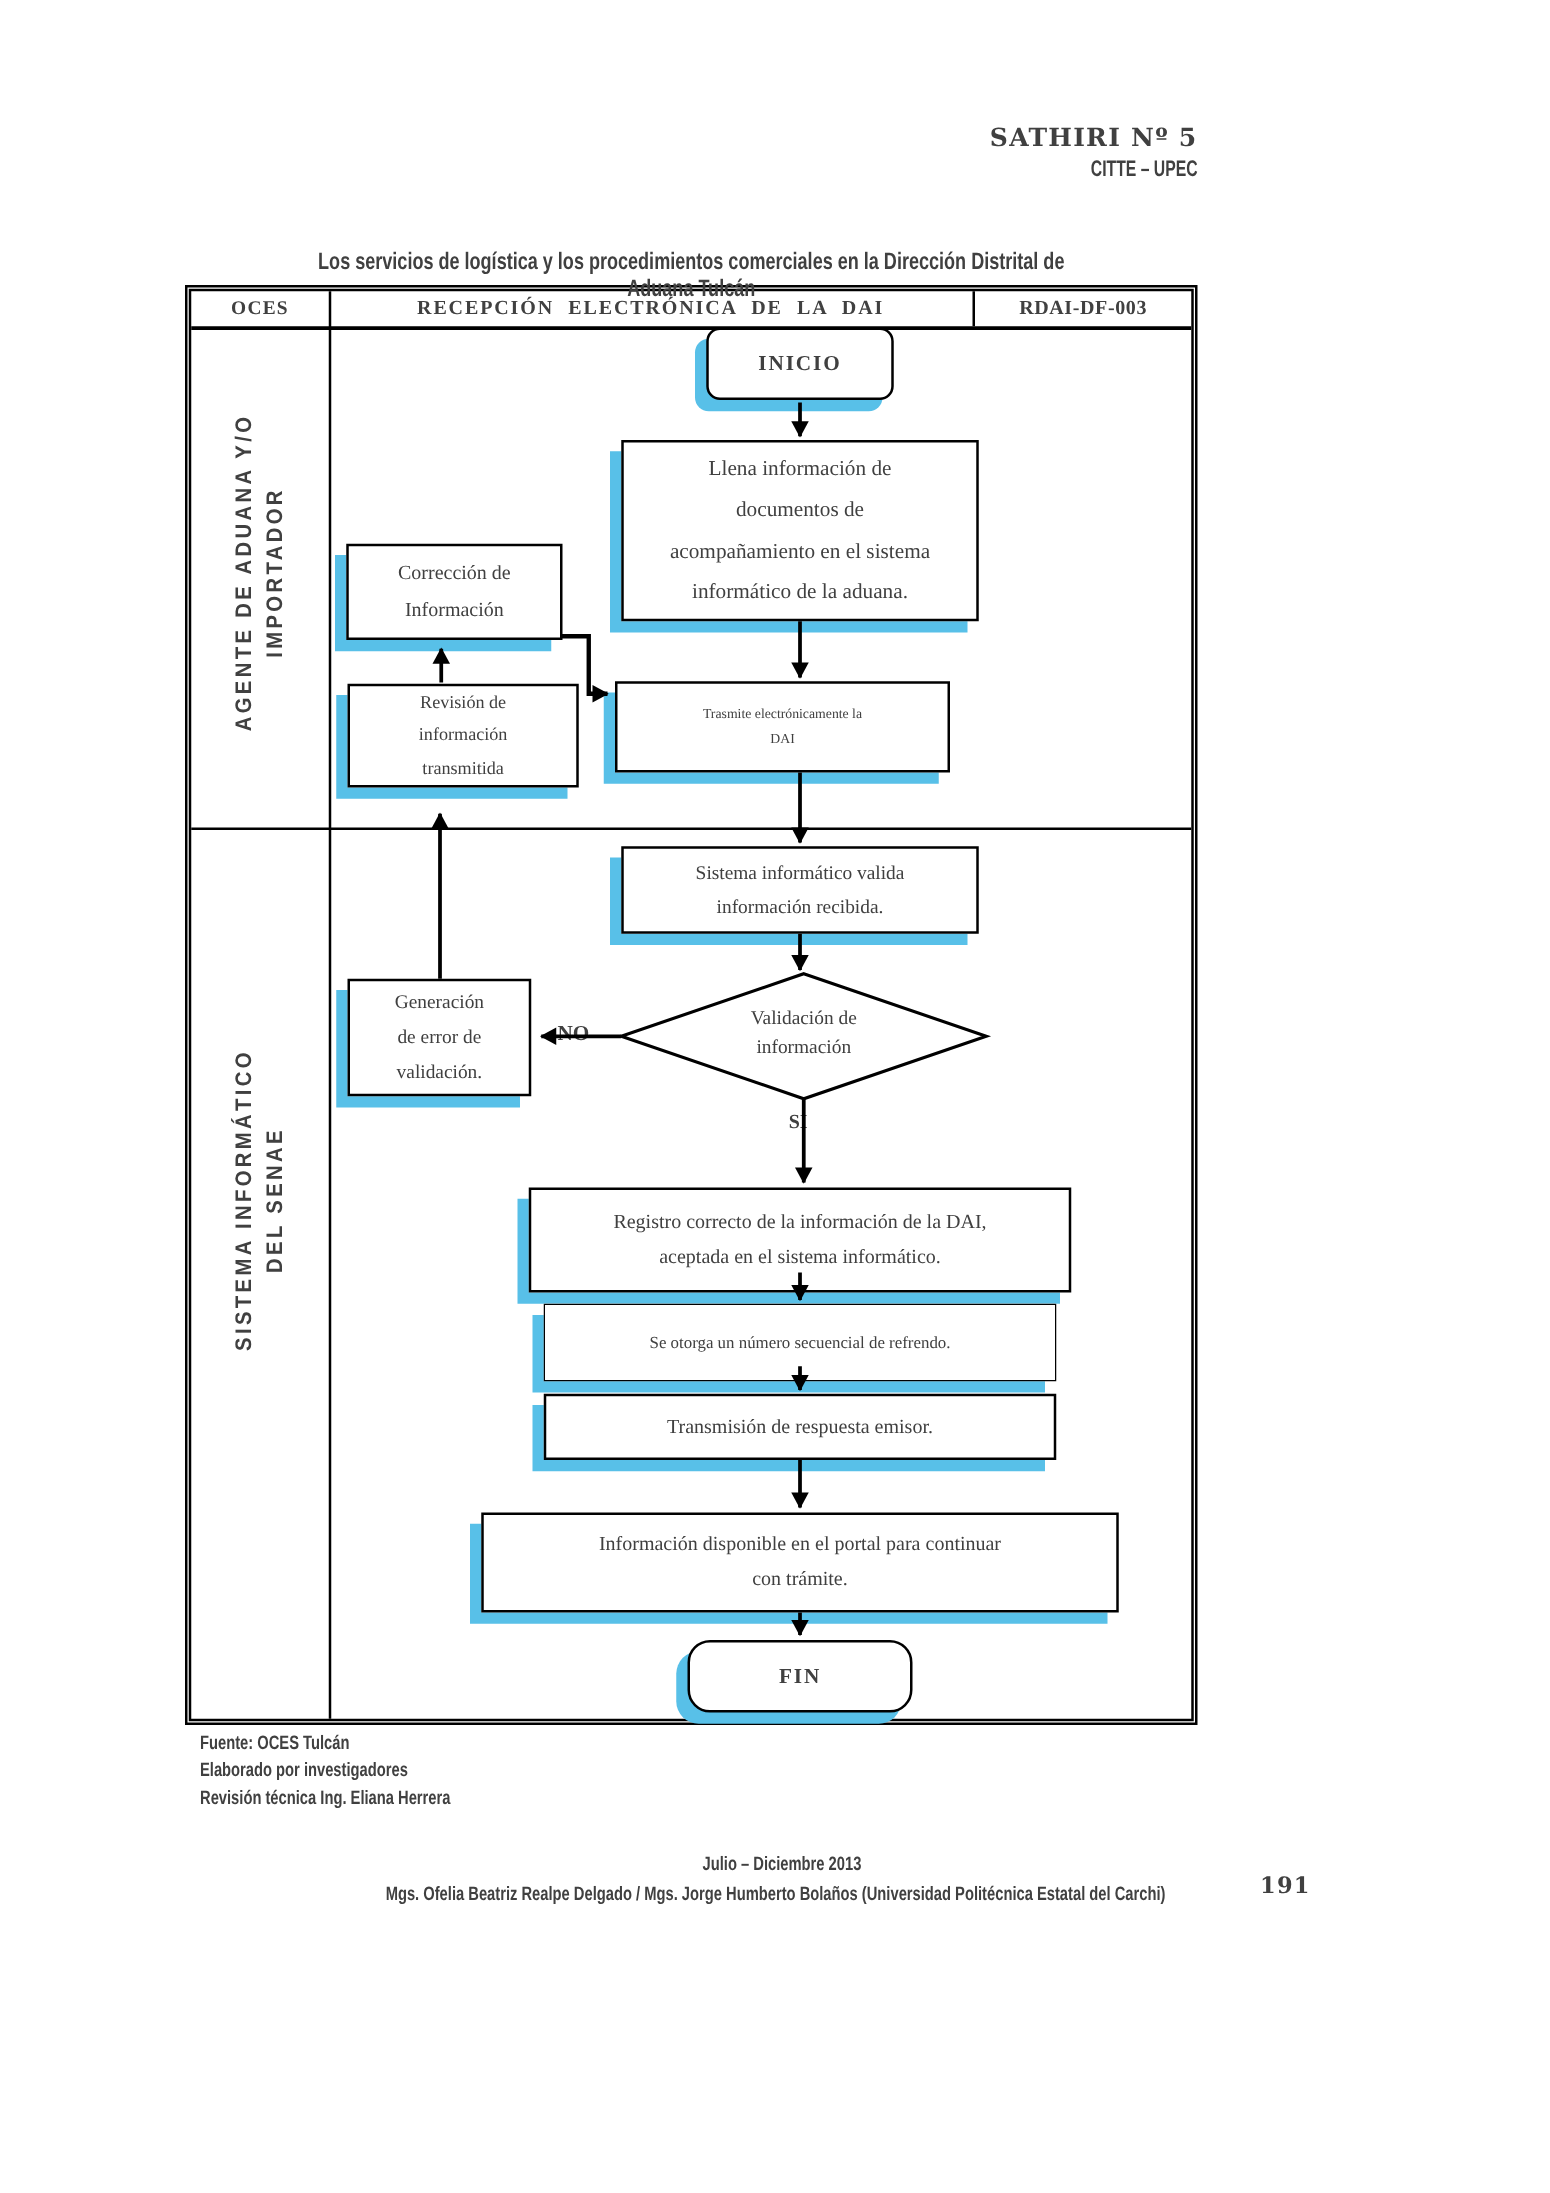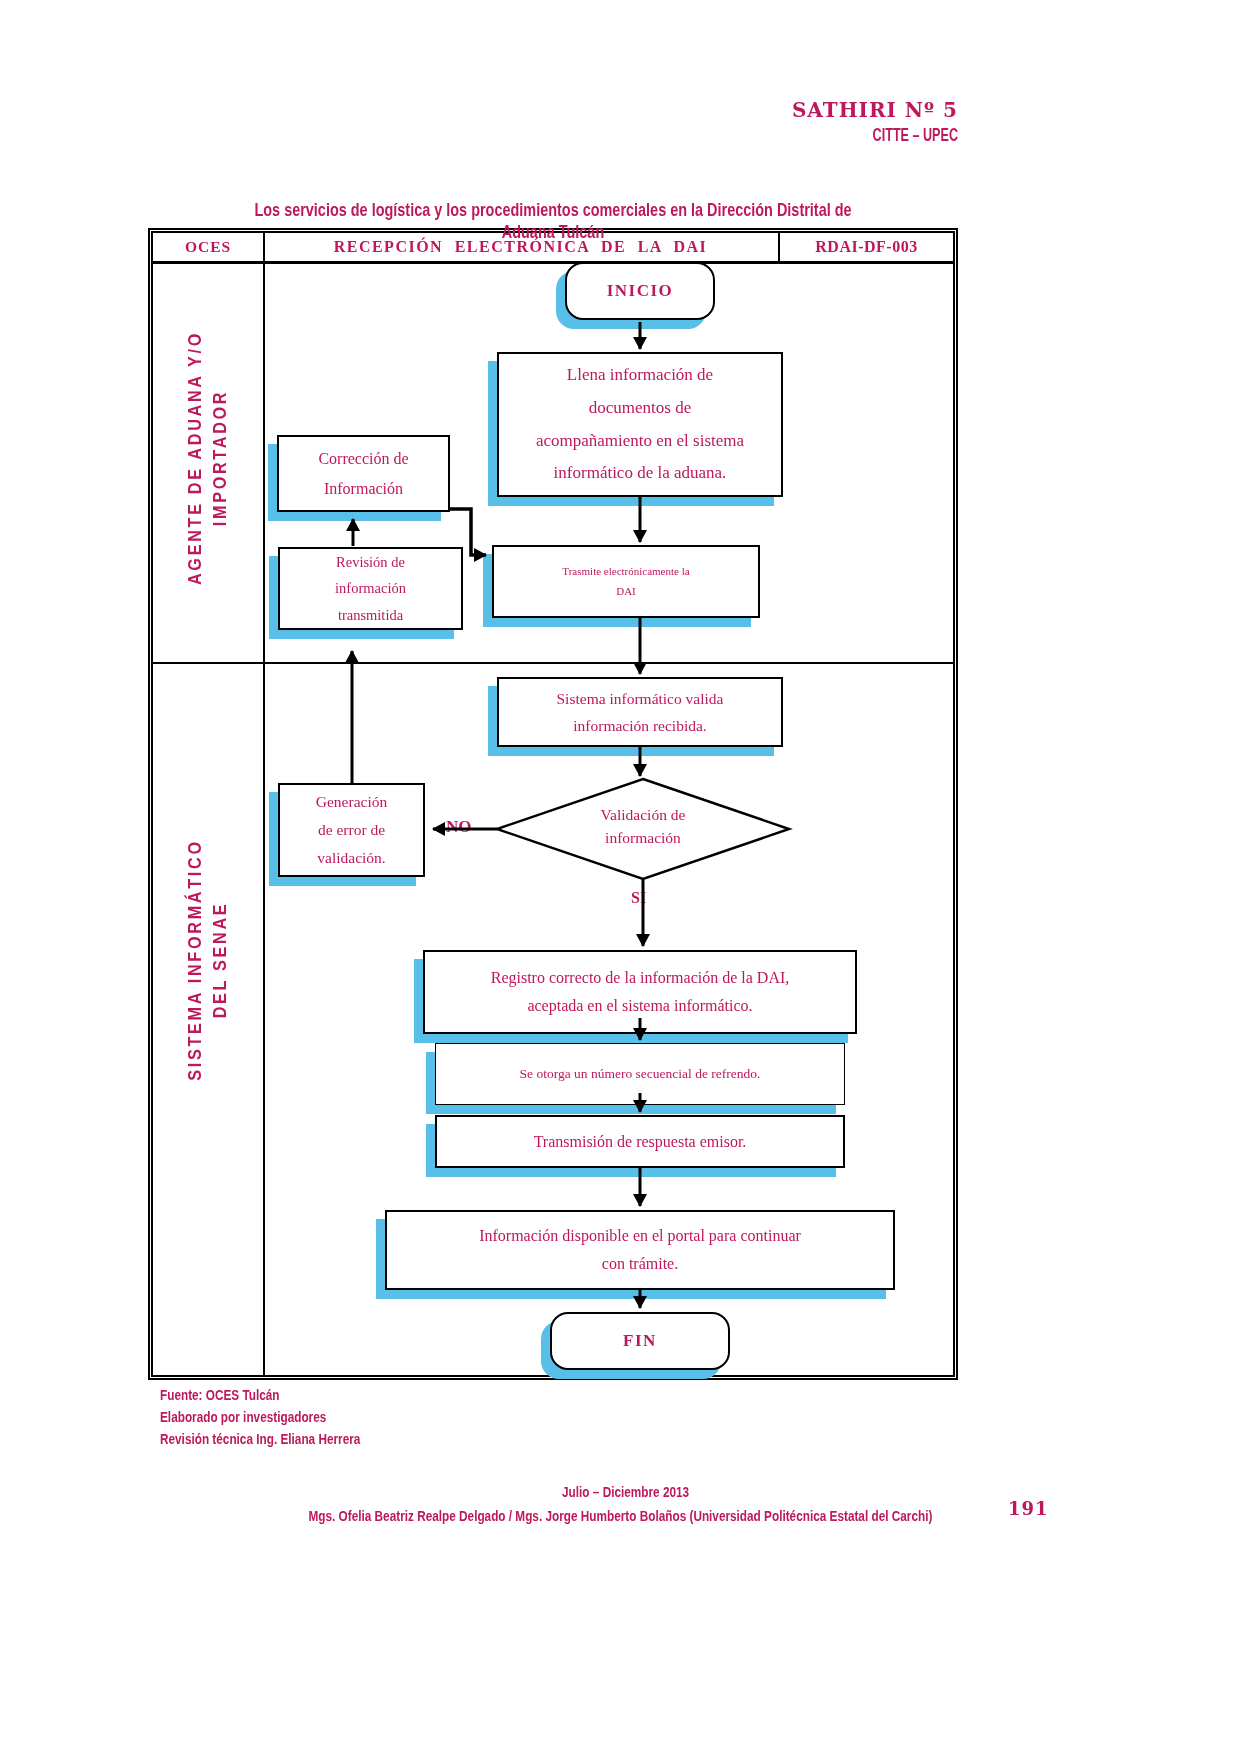--- a/index.html
+++ b/index.html
@@ -1,18 +1,18 @@
 <!DOCTYPE html>
 <html style="--blue: #58C0E8;"><head>
 <meta charset="utf-8">
 <style>
   :root{ --blue:#58C0E8; }
   html,body{margin:0;padding:0;background:#888;}
   .page{position:relative;width:1240px;height:1754px;background:#ffffff;margin:0 auto;overflow:hidden;
-        font-family:"Liberation Serif",serif;color:#be185d;}
+        font-family:"Liberation Serif",serif;color:#404040;}
   .abs{position:absolute;box-sizing:border-box;}
   .cond{font-family:"Liberation Sans",sans-serif;font-weight:bold;display:inline-block;transform:scaleX(0.76);}
   
   .frame{border:5px double #000;z-index:1;}
   .line{background:#000;z-index:1;}
   .hcell{display:flex;align-items:center;justify-content:center;font-weight:bold;z-index:2;}
   
   .node{position:absolute;box-sizing:border-box;background:#fff;border:2px solid #000;
         box-shadow:-9px 9px 0 var(--blue);display:flex;align-items:center;justify-content:center;
         text-align:center;white-space:pre-line;z-index:2;}
@@ -57,21 +57,21 @@
   </div>
   <div class="vlabel" style="left:208px;top:960px;">
     <div>SISTEMA INFORMÁTICO</div>
     <div>DEL SENAE</div>
   </div>
 
   <svg class="under" width="1240" height="1754" viewBox="0 0 1240 1754">
     <polygon points="643,779 789,829 643,879 497,829" fill="#ffffff" stroke="#000" stroke-width="2.5"></polygon>
   </svg>
 
-  <div class="node rounded" style="left:565px;top:262px;width:150px;height:58px;">INICIO</div>
+  <div class="node rounded" style="left:565px;top:262px;width:150px;height:58px;border-radius:11px;">INICIO</div>
 
   <div class="node" style="left:497px;top:352px;width:286px;height:145px;font-size:17px;line-height:1.92;">Llena información de
 documentos de
 acompañamiento en el sistema
 informático de la aduana.</div>
 
   <div class="node" style="left:277px;top:435px;width:173px;height:77px;font-size:16px;line-height:1.85;">Corrección  de
 Información</div>
 
   <div class="node" style="left:278px;top:547px;width:185px;height:83px;font-size:14.5px;line-height:1.8;">Revisión de

